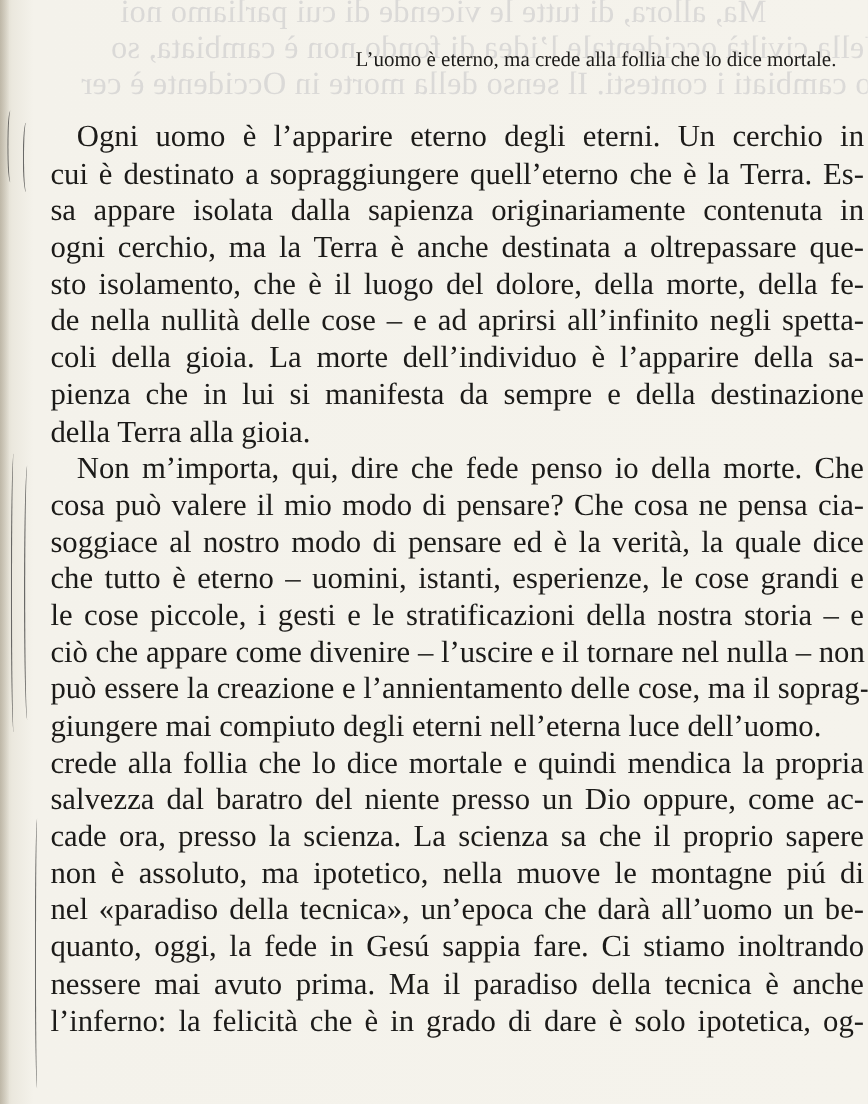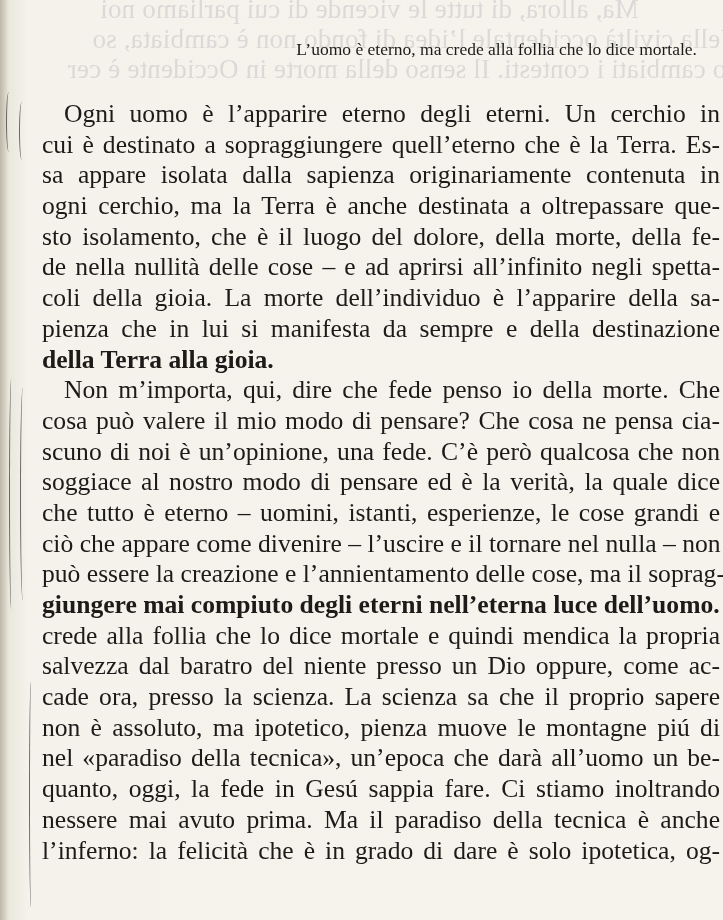--- a/index.html
+++ b/index.html
@@ -58,21 +58,20 @@
     }
     .line {
       white-space: nowrap;
       height: 30.7px;
       text-align: justify;
       text-align-last: justify;
       width: 678px;
     }
     .line.last {
       text-align-last: left;
-      font-weight: bold;
     }
     .line.indent {
       padding-left: 22px;
       width: 656px;
     }
 
     .pencil {
       position: absolute;
       border-left: 1.4px solid rgba(60, 60, 60, 0.75);
       border-radius: 40% 0 0 40% / 50% 0 0 50%;
@@ -116,33 +115,33 @@
       <div class="line">sto isolamento, che è il luogo del dolore, della morte, della fe-</div>
       <div class="line">de nella nullità delle cose – e ad aprirsi all’infinito negli spetta-</div>
       <div class="line">coli della gioia. La morte dell’individuo è l’apparire della sa-</div>
       <div class="line">pienza che in lui si manifesta da sempre e della destinazione</div>
       <div class="line last">della Terra alla gioia.</div>
     </div>
 
     <div class="paragraph">
       <div class="line indent">Non m’importa, qui, dire che fede penso io della morte. Che</div>
       <div class="line">cosa può valere il mio modo di pensare? Che cosa ne pensa cia-</div>
-      <div class="line">scuno di noi è un’opinione, una fede. C’è però qualcosa che non</div>
       <div class="line">soggiace al nostro modo di pensare ed è la verità, la quale dice</div>
       <div class="line">che tutto è eterno – uomini, istanti, esperienze, le cose grandi e</div>
+      <div class="line">le cose piccole, i gesti e le stratificazioni della nostra storia – e</div>
       <div class="line">ciò che appare come divenire – l’uscire e il tornare nel nulla – non</div>
       <div class="line">può essere la creazione e l’annientamento delle cose, ma il soprag-</div>
       <div class="line last">giungere mai compiuto degli eterni nell’eterna luce dell’uomo.</div>
     </div>
 
     <div class="paragraph">
       <div class="line">crede alla follia che lo dice mortale e quindi mendica la propria</div>
       <div class="line">salvezza dal baratro del niente presso un Dio oppure, come ac-</div>
       <div class="line">cade ora, presso la scienza. La scienza sa che il proprio sapere</div>
-      <div class="line">non è assoluto, ma ipotetico, pienza muove le montagne piú di</div>
+      <div class="line">non è assoluto, ma ipotetico, nella muove le montagne piú di</div>
       <div class="line">nel «paradiso della tecnica», un’epoca che darà all’uomo un be-</div>
       <div class="line">quanto, oggi, la fede in Gesú sappia fare. Ci stiamo inoltrando</div>
       <div class="line">nessere mai avuto prima. Ma il paradiso della tecnica è anche</div>
       <div class="line">l’inferno: la felicità che è in grado di dare è solo ipotetica, og-</div>
 
     </div>
 
   </div>
 </div>
 

